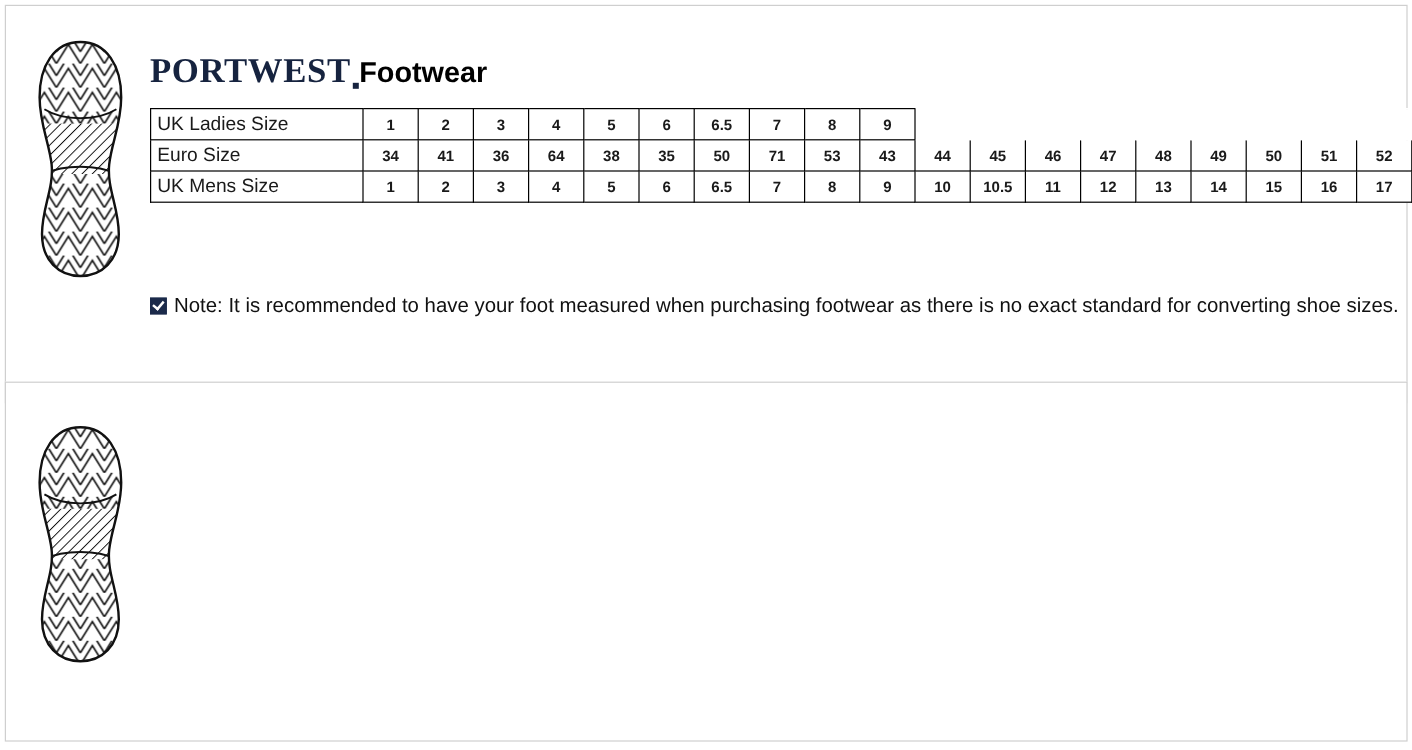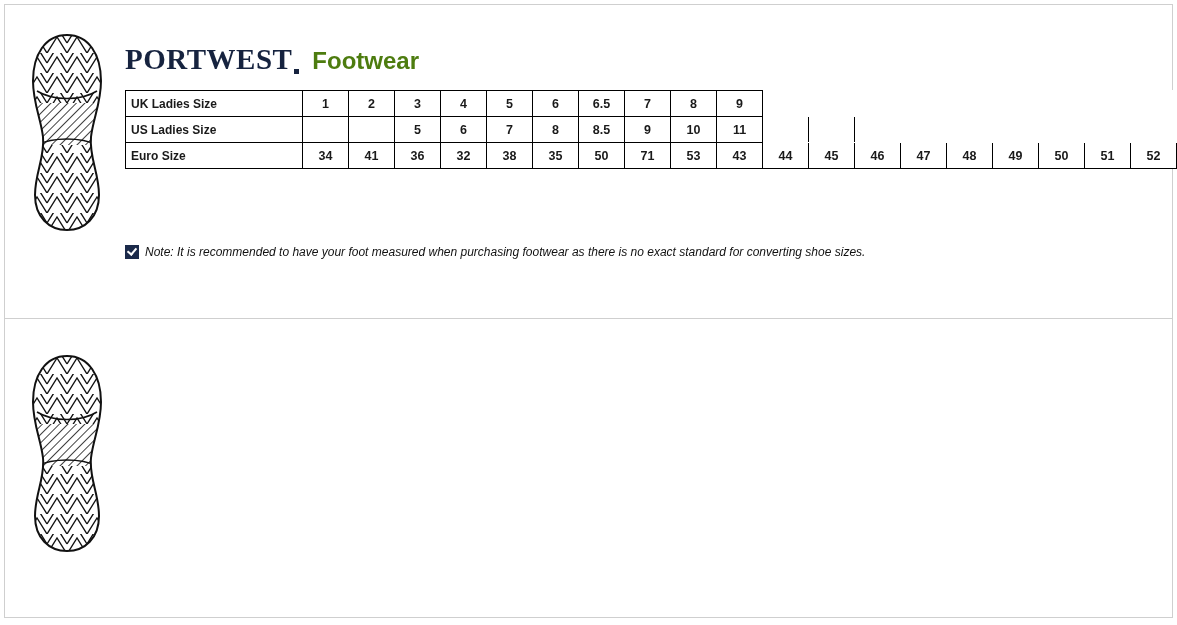--- a/index.html
+++ b/index.html
@@ -59,22 +59,21 @@
     display: inline-block;
     width: 5px;
     height: 5px;
     background: #16233f;
     margin-left: 2px;
     vertical-align: baseline;
   }
   .footwear-word {
     font-size: 24px;
     font-weight: bold;
-    color: #4d7c0f;
-    margin-left: 13px;
+    color: #000000;
     line-height: 1;
     position: relative;
     top: -1px;
   }
 
   
   table {
     border-collapse: collapse;
     position: absolute;
     table-layout: fixed;
@@ -92,37 +91,36 @@
     top: 85px;
     width: 1028px;
   }
   #portwest-table td {
     height: 25px;
     font-size: 12.5px;
   }
   #portwest-table td.rowlabel {
     text-align: left;
     padding-left: 5px;
-    font-size: 12px;
-    font-weight: bold;
+    font-size: 16px;
+    font-weight: normal;
     width: 177px;
   }
   #portwest-table td.blank {
     border-color: #ffffff;
   }
   #portwest-table td.sidebord-right { border-right: 1px solid #000; }
 
   
   .note {
     position: absolute;
-    font-size: 12px;
+    font-size: 17px;
     color: #111111;
     display: flex;
     align-items: center;
-    font-style: italic;
   }
   #portwest-note { left: 120px; top: 240px; }
   .note-icon {
     width: 12px;
     height: 12px;
     border: 1.5px solid #1b2a4a;
     background: #1b2a4a;
     margin-right: 6px;
     display: inline-block;
     position: relative;
@@ -214,62 +212,62 @@
         <td class="blank"></td>
         <td class="blank"></td>
         <td class="blank"></td>
         <td class="blank"></td>
         <td class="blank"></td>
         <td class="blank"></td>
         <td class="blank"></td>
         <td class="blank"></td>
       </tr>
       <tr>
-        <td class="rowlabel">US Ladies Size</td>
-        <td></td>
-        <td></td>
-        <td>5</td>
-        <td>6</td>
-        <td>7</td>
-        <td>8</td>
-        <td>8.5</td>
-        <td>9</td>
-        <td>10</td>
-        <td>11</td>
-        <td class="blank sidebord-right"></td>
-        <td class="blank sidebord-right"></td>
-        <td class="blank"></td>
-        <td class="blank"></td>
-        <td class="blank"></td>
-        <td class="blank"></td>
-        <td class="blank"></td>
-        <td class="blank"></td>
-        <td class="blank"></td>
-      </tr>
-      <tr>
         <td class="rowlabel">Euro Size</td>
         <td>34</td>
         <td>41</td>
         <td>36</td>
-        <td>32</td>
+        <td>64</td>
         <td>38</td>
         <td>35</td>
         <td>50</td>
         <td>71</td>
         <td>53</td>
         <td>43</td>
         <td>44</td>
         <td>45</td>
         <td>46</td>
         <td>47</td>
         <td>48</td>
         <td>49</td>
         <td>50</td>
         <td>51</td>
         <td>52</td>
+      </tr>
+      <tr>
+        <td class="rowlabel">UK Mens Size</td>
+        <td>1</td>
+        <td>2</td>
+        <td>3</td>
+        <td>4</td>
+        <td>5</td>
+        <td>6</td>
+        <td>6.5</td>
+        <td>7</td>
+        <td>8</td>
+        <td>9</td>
+        <td>10</td>
+        <td>10.5</td>
+        <td>11</td>
+        <td>12</td>
+        <td>13</td>
+        <td>14</td>
+        <td>15</td>
+        <td>16</td>
+        <td>17</td>
       </tr>
     </tbody>
   </table>
 
   <div class="note" id="portwest-note">
     <span class="note-icon"></span>
     <span>Note: It is recommended to have your foot measured when purchasing footwear as there is no exact standard for converting shoe sizes.</span>
   </div>
 </div>
 

